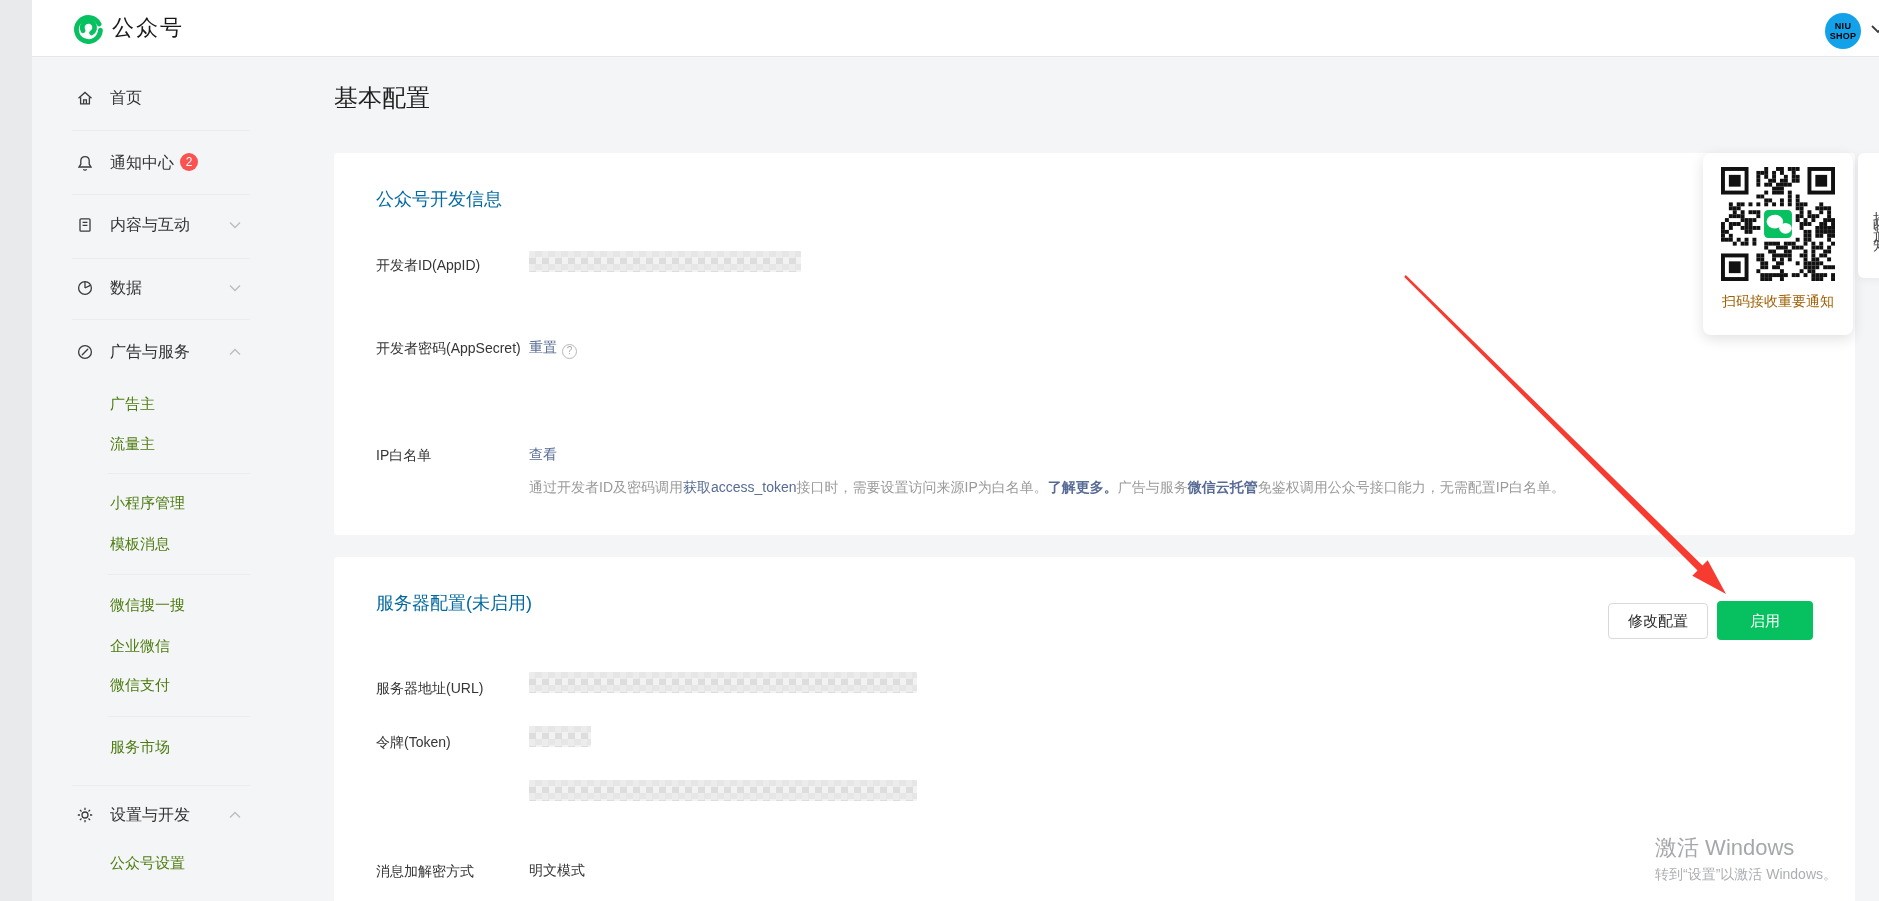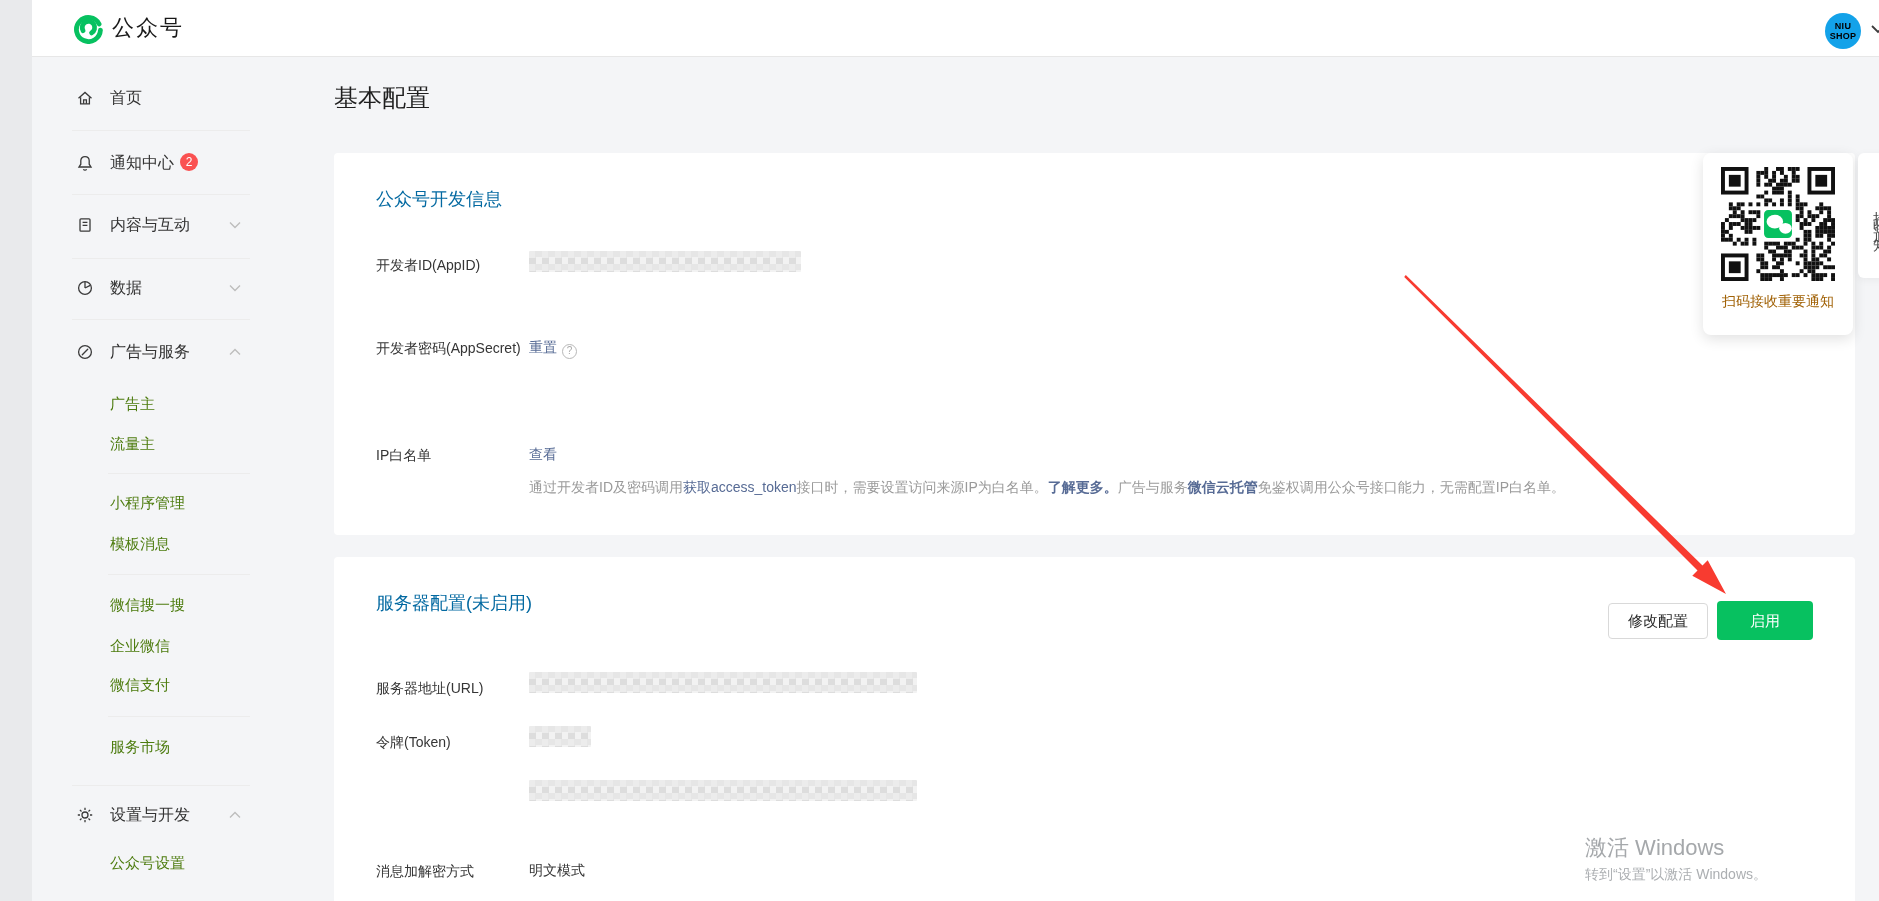--- a/index.html
+++ b/index.html
@@ -51,21 +51,21 @@
   .qr-panel{position:absolute;left:1671px;top:153px;width:150px;height:182px;background:#fff;border-radius:8px;
             box-shadow:0 4px 14px rgba(0,0,0,.12);z-index:20;}
   .qr-svg{position:absolute;left:18px;top:14px;width:114px;height:114px;}
   .qr-cap{position:absolute;left:0;top:140px;width:150px;text-align:center;font-size:14px;color:#a16207;}
   .vtab{position:absolute;left:1826px;top:153px;width:44px;height:125px;background:#fff;border-radius:6px;
         box-shadow:0 2px 8px rgba(0,0,0,.05);display:flex;align-items:center;justify-content:center;cursor:pointer;z-index:20;}
   .vtab span{writing-mode:vertical-lr;letter-spacing:9px;font-size:15px;color:#4a4a4a;}
 
   
   .arrow{position:absolute;left:0;top:0;width:1879px;height:901px;pointer-events:none;z-index:25;}
-  .wm{position:absolute;left:1553px;top:833px;z-index:5;}
+  .wm{position:absolute;left:1623px;top:833px;z-index:5;}
   .wm-1{font-size:22px;color:#a5a8ab;}
   .wm-2{font-size:14px;color:#acafb2;margin-top:3px;}
 </style>
 </head>
 <body>
 
 <div class="page">
 
   <div class="hdr">
     <svg class="logo" viewBox="0 0 36 36">

